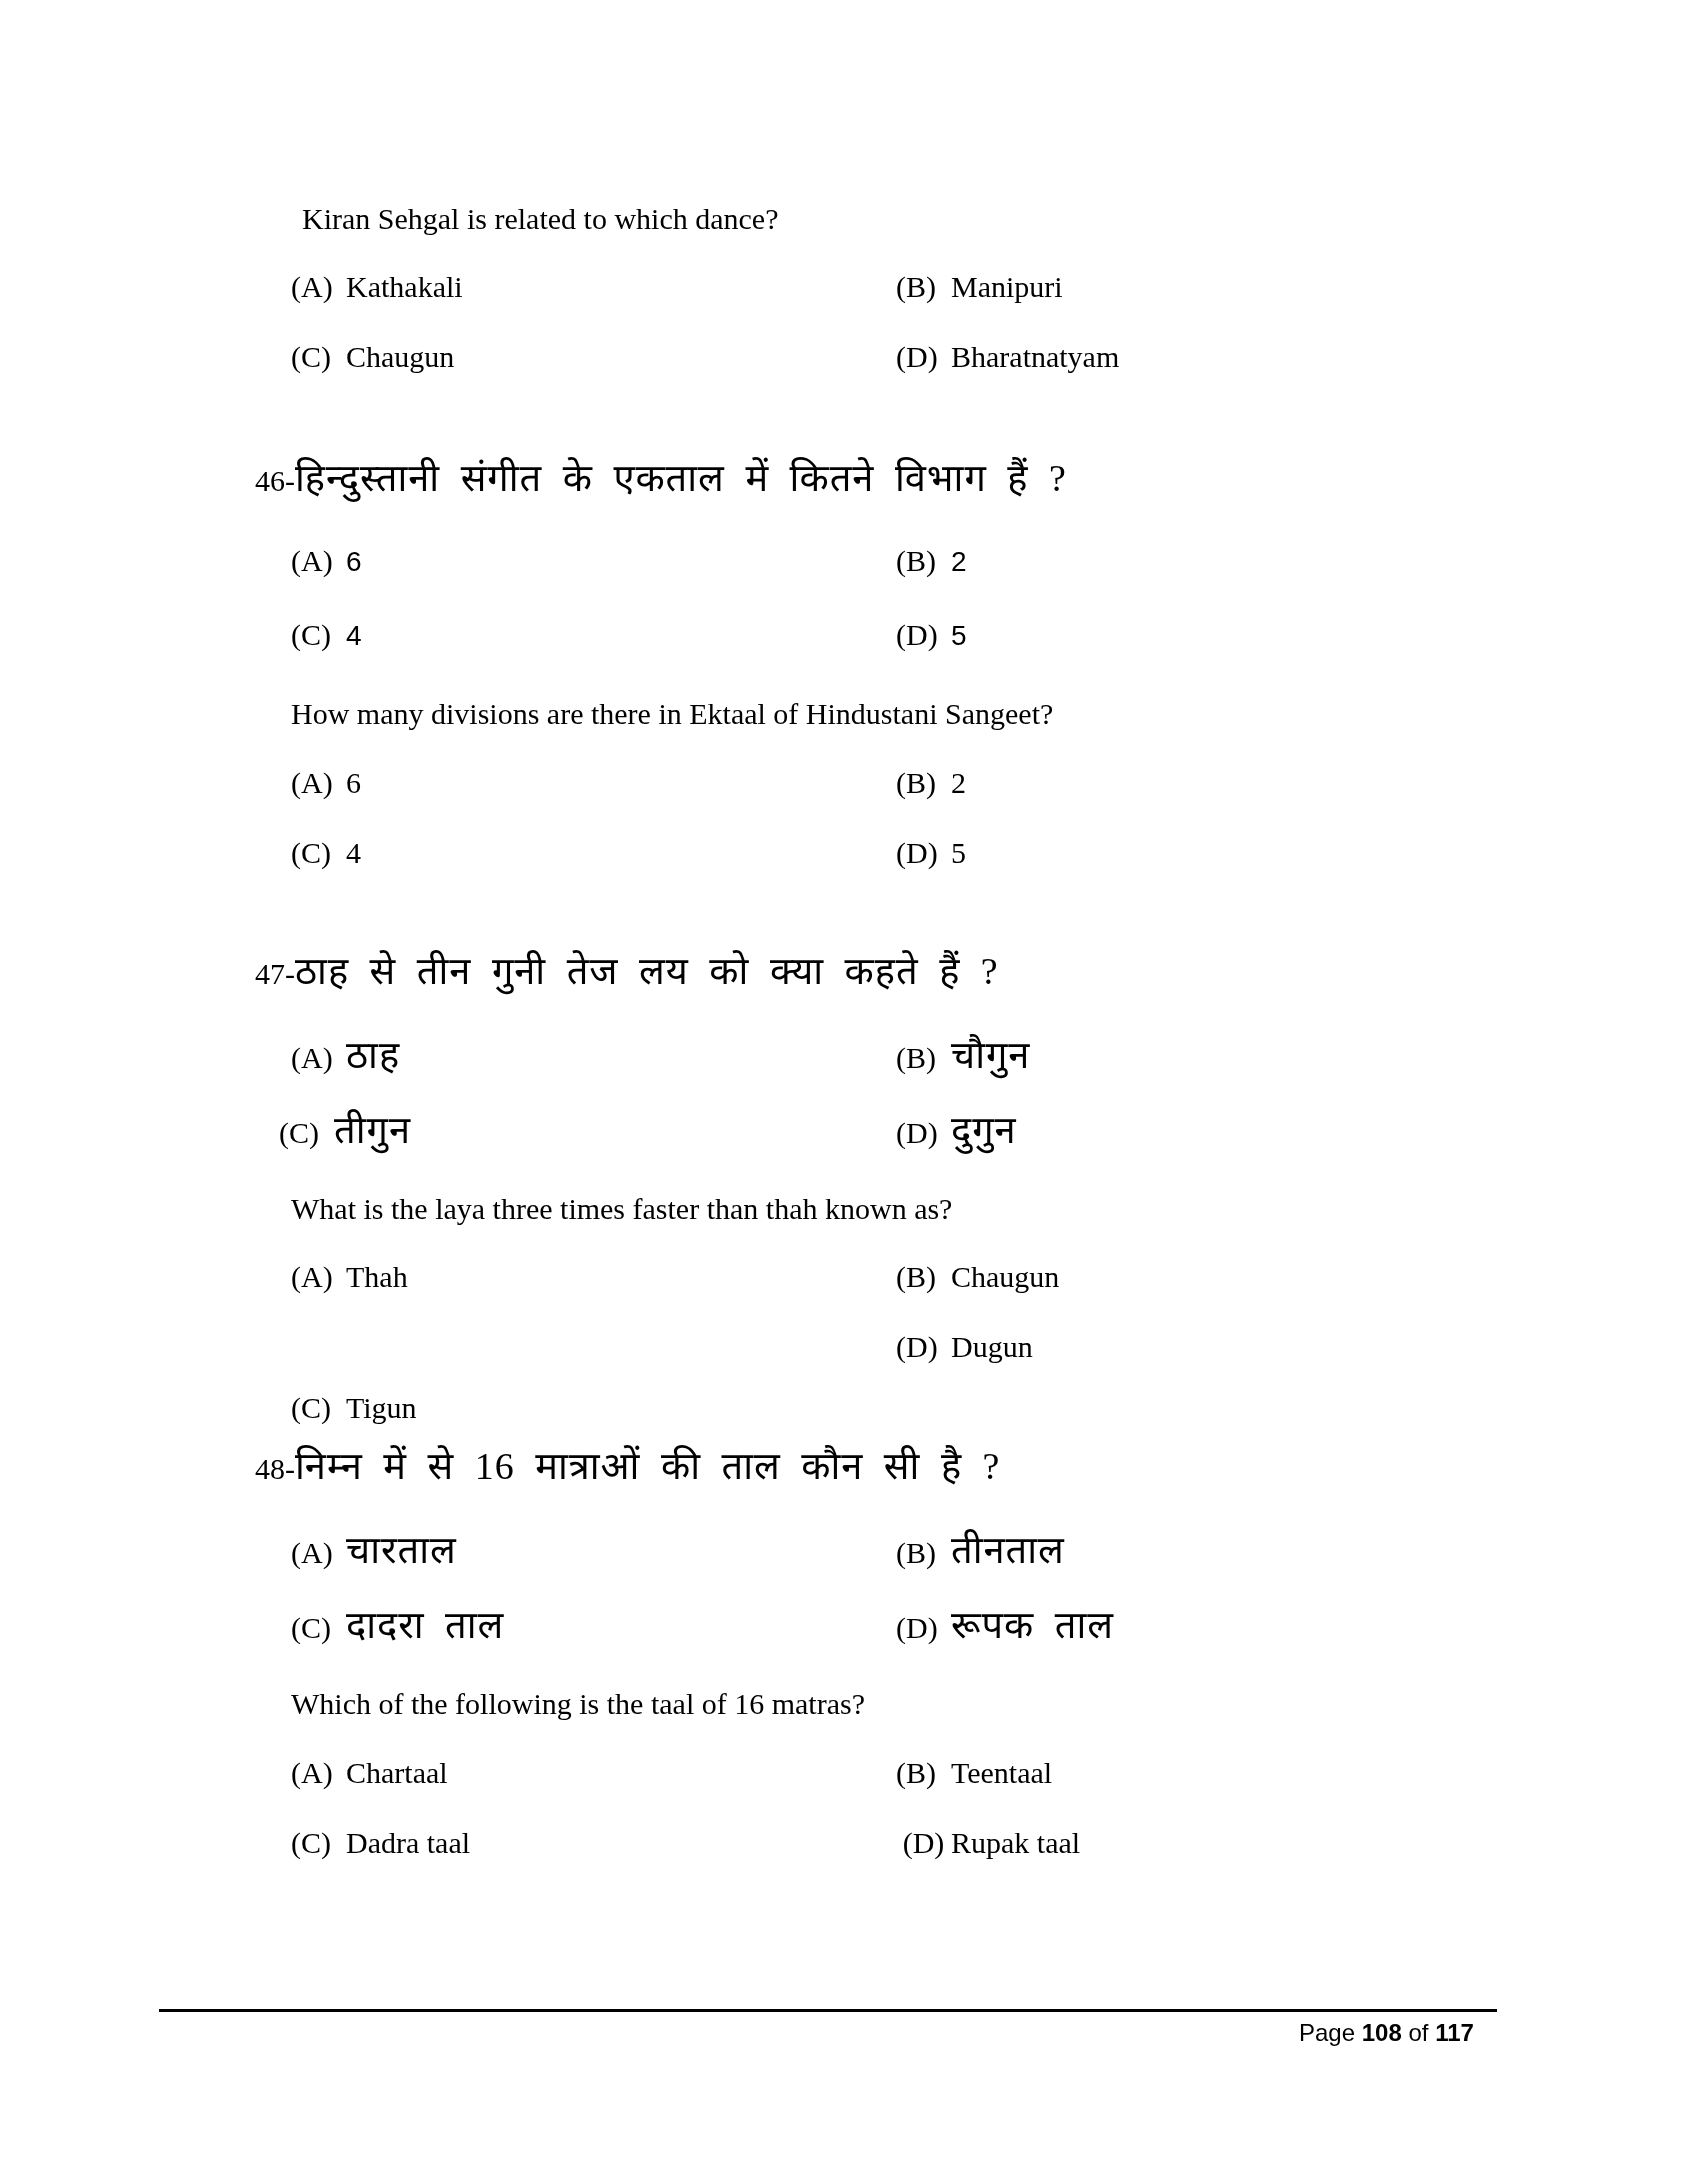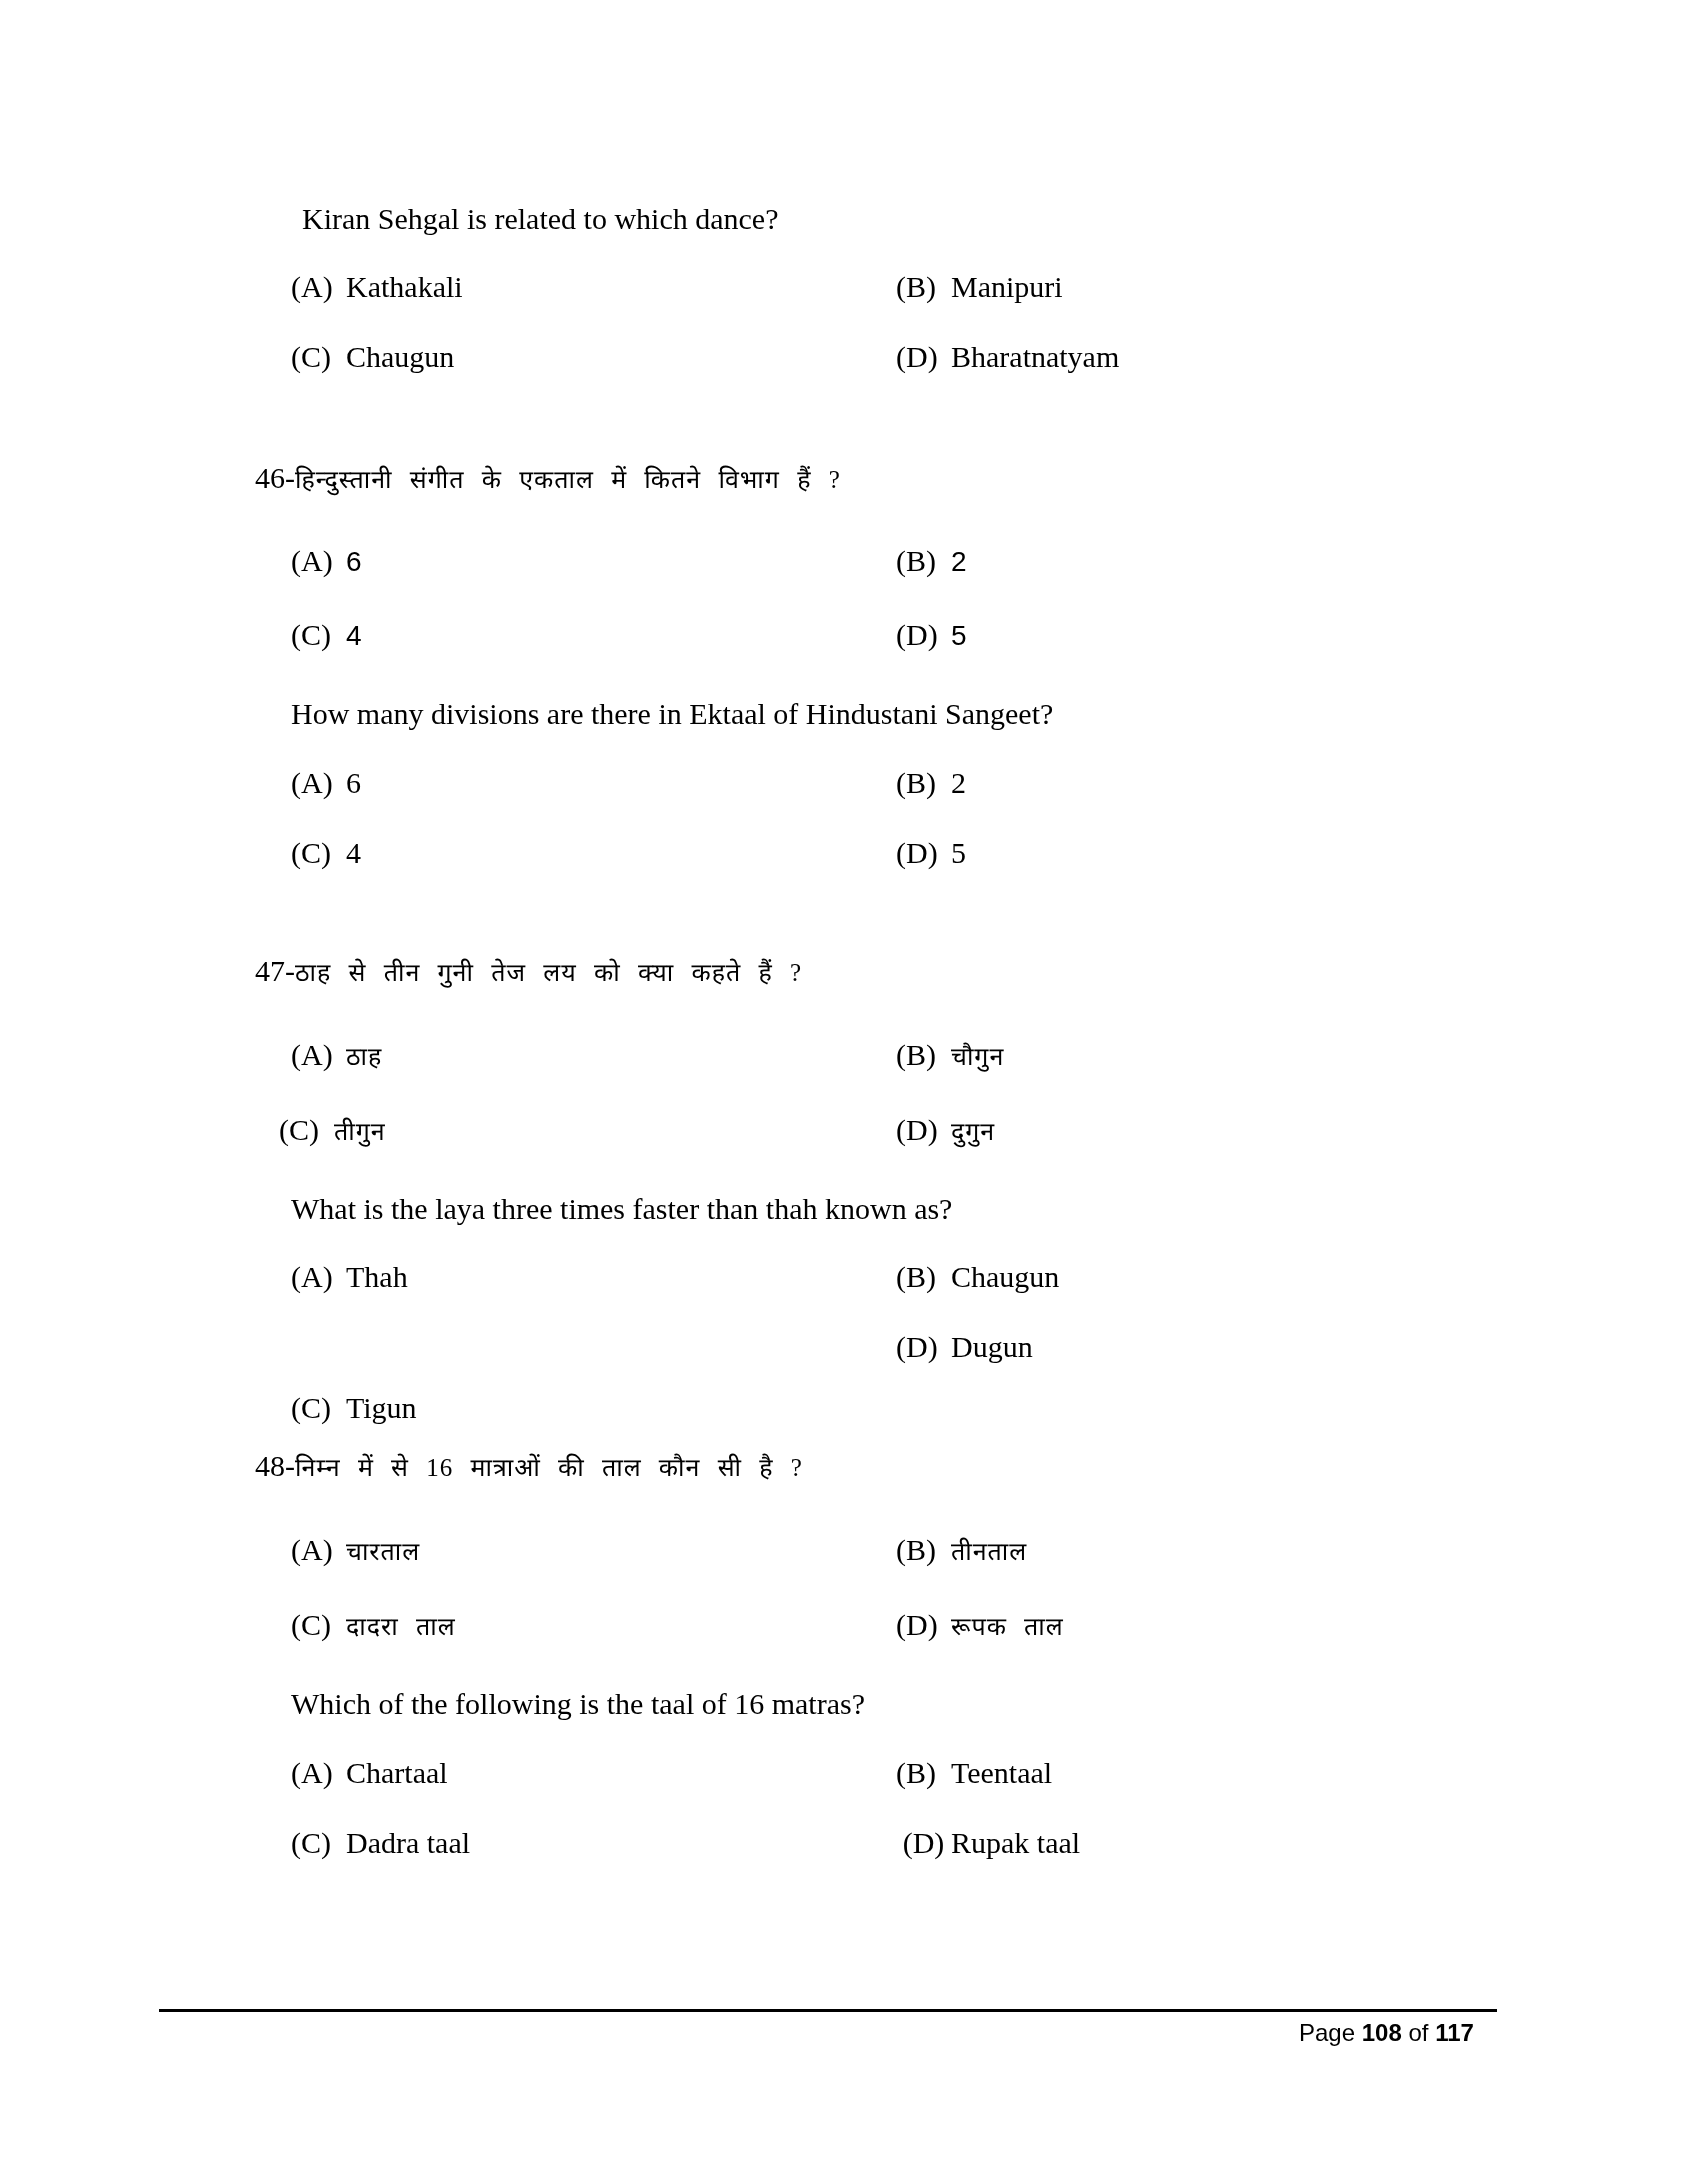--- a/index.html
+++ b/index.html
@@ -1,18 +1,18 @@
 <!DOCTYPE html>
 <html><head>
 <meta charset="utf-8">
 <style>
   html, body { margin: 0; padding: 0; background: #ffffff; }
   body { width: 1683px; height: 2178px; position: relative; overflow: hidden; color: #000; }
   .line { position: absolute; white-space: nowrap; font-family: "Liberation Serif", serif; font-size: 30px; line-height: 36px; height: 36px; }
-  .hi { font-size: 25px; letter-spacing: 1px; word-spacing: 10px; }
+  .hi { font-size: 38px; letter-spacing: 1px; word-spacing: 10px; }
   .qnum { font-family: "Liberation Serif", serif; }
   .opt { position: absolute; white-space: nowrap; font-family: "Liberation Serif", serif; font-size: 30px; line-height: 36px; height: 36px; }
   .opt .lbl { display: inline-block; width: 55px; }
   .opt .val.sansnum { font-family: "Liberation Sans", sans-serif; font-size: 28px; }
   .opt .val.hi { word-spacing: 10px; }
   .rule { position: absolute; left: 159px; top: 2009px; width: 1338px; height: 3px; background: #000; }
   .footer { position: absolute; left: 1299px; top: 2018px; font-family: "Liberation Sans", sans-serif; font-size: 24px; line-height: 30px; white-space: nowrap; }
   .footer b { font-weight: bold; }
 </style>
 </head>

